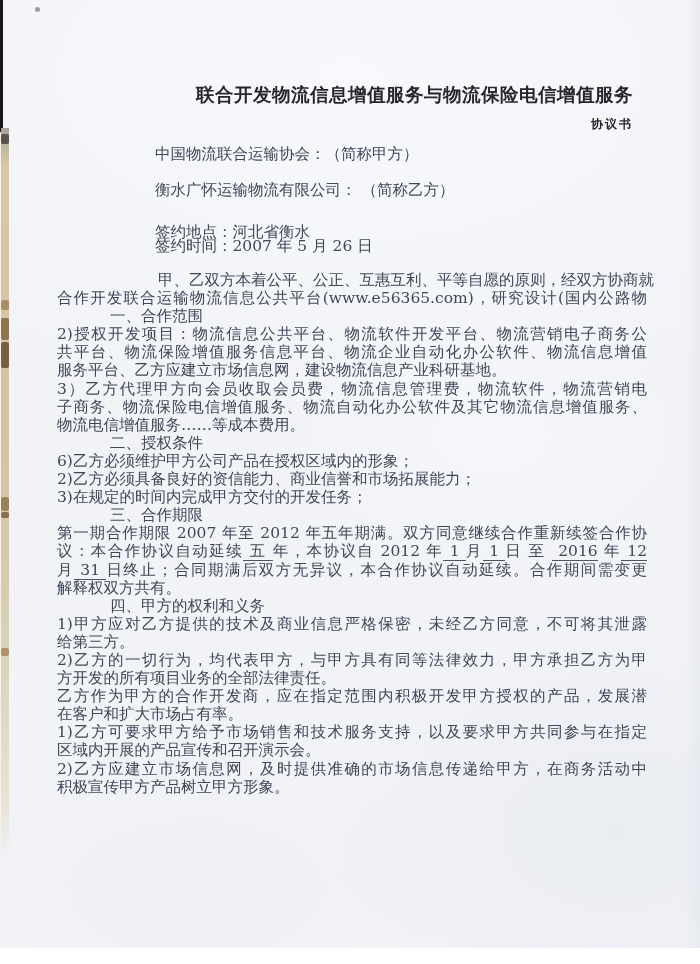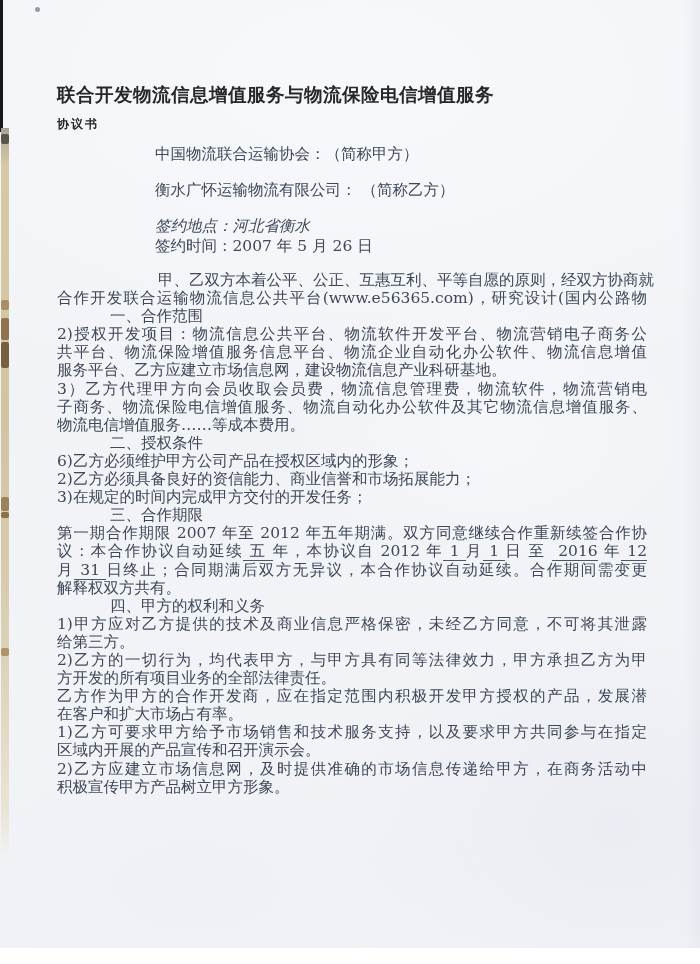--- a/index.html
+++ b/index.html
@@ -22,31 +22,31 @@
       #e0d6bf 78%, #eae3d4 93%, rgba(234,227,212,0) 100%);
   }
   .strip-mark { position:absolute; left:0; width:100%; border-radius:2px; }
   .speck { position:absolute; border-radius:50%; }
   .bottom-band { position:absolute; left:0; top:948px; width:700px; height:16px; background:#ffffff; }
   .right-shade { position:absolute; right:0; top:0; width:16px; height:948px;
     background:linear-gradient(to left, rgba(228,231,238,.65), rgba(228,231,238,0)); }
 
   
   .title {
-    position:absolute; left:57px; width:590px; text-align:left;
+    position:absolute; left:43px; width:590px; text-align:right;
     font-family:"DejaVu Sans","Liberation Sans",sans-serif; font-weight:bold;
     color:#26262b;
   }
   .t1 { top:82px;  font-size:18.5px; letter-spacing:.5px; }
   .t2 { top:116px; font-size:12px;   letter-spacing:2px; }
 
   .hline { position:absolute; left:155px; font-size:15.5px; color:#3e4858; white-space:nowrap; }
   .party-a    { top:144px; }
   .party-b    { top:180px; }
-  .sign-place { top:216px;font-style:italic; }
+  .sign-place { top:222px; }
   .sign-time  { top:236px; }
 
   .doc-body { position:absolute; left:57px; top:271px; width:590px;
     font-size:15.5px; color:#3e4858; }
   .bl { height:18.1px; line-height:18.1px; white-space:nowrap; overflow:visible; }
   .bl.j { text-align:justify; text-align-last:justify; text-justify:inter-character; }
   .u { border-bottom:1.3px solid #4a5568; }
 </style>
 </head>
 <body>

